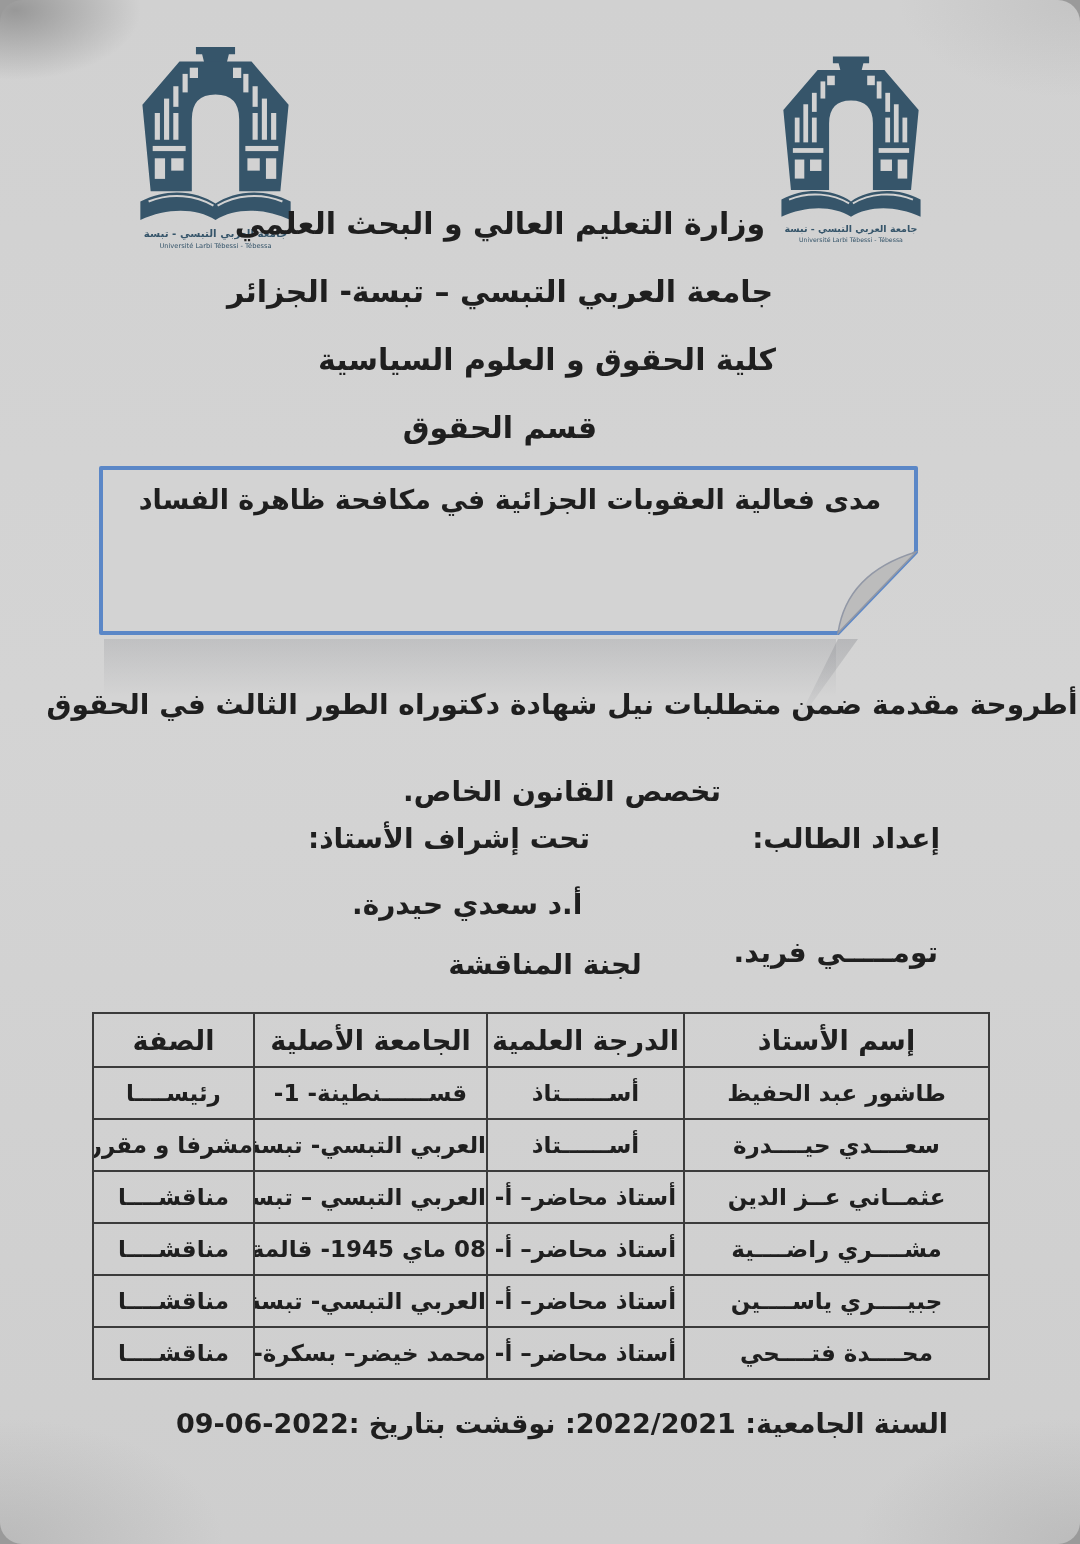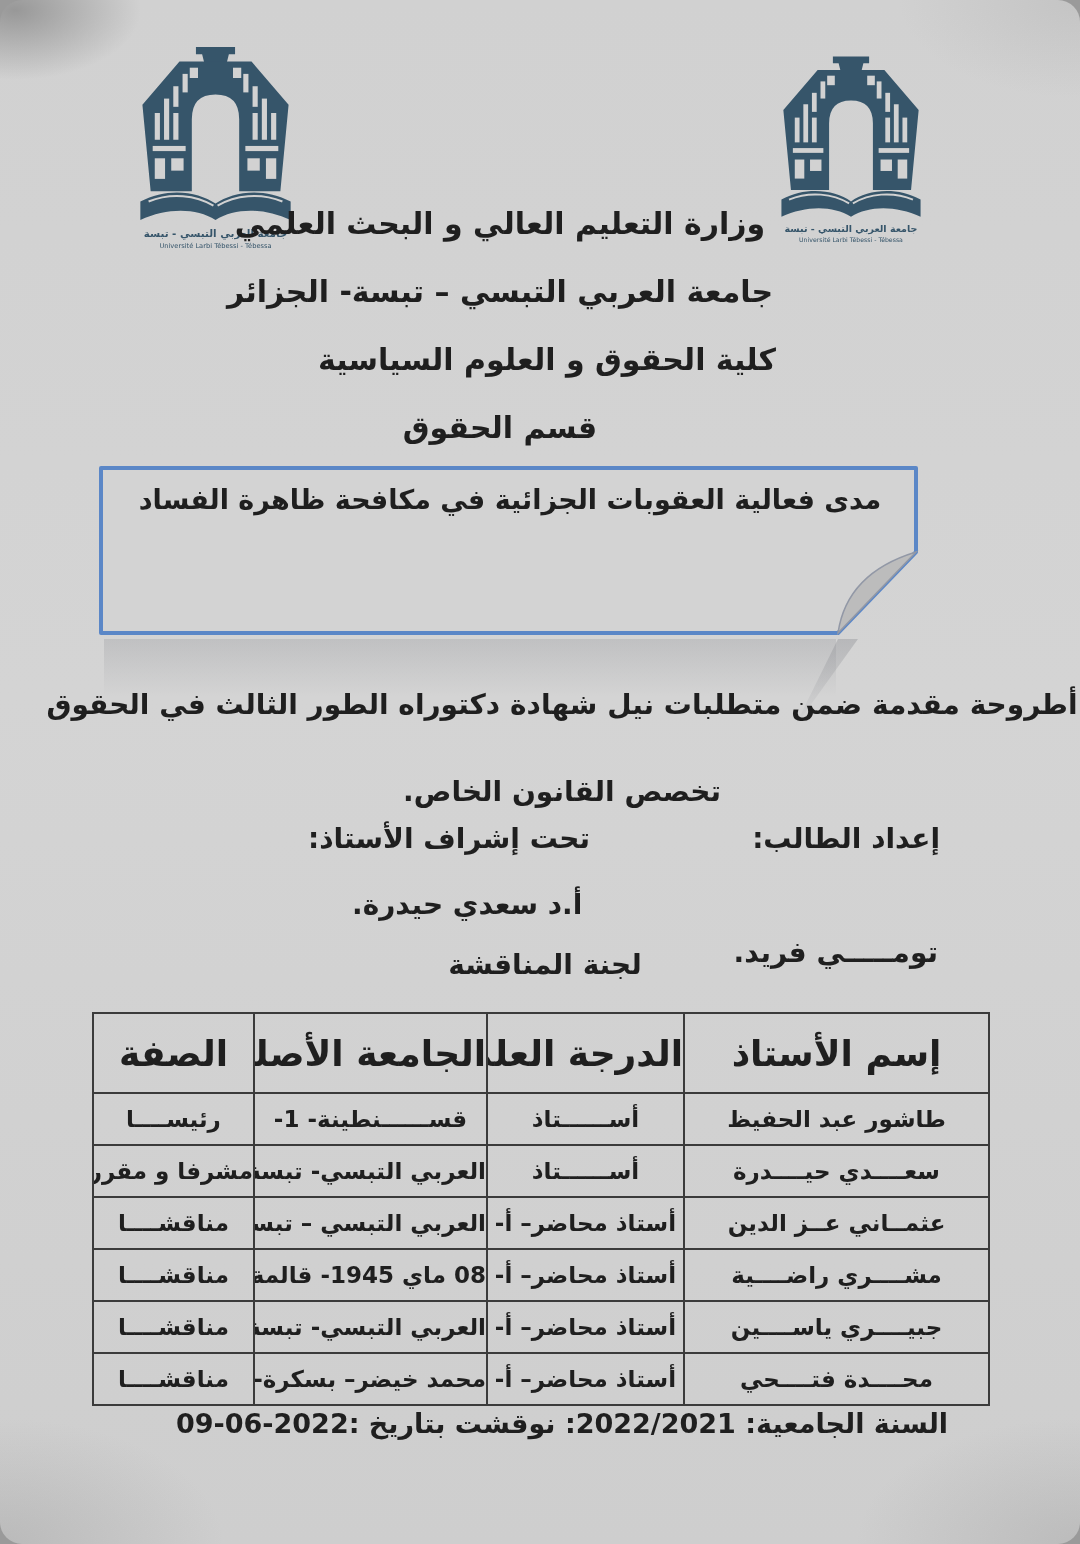--- a/index.html
+++ b/index.html
@@ -83,21 +83,21 @@
     direction: rtl;
     font-weight: bold;
   }
   table.committee th, table.committee td {
     border: 2px solid #3b3b3b;
     text-align: center;
     vertical-align: middle;
     white-space: nowrap;
     overflow: hidden;
   }
-  table.committee th { height: 80px; font-size: 36px; }
+  table.committee th { height: 54px; font-size: 27px; }
   table.committee td { height: 52px; font-size: 23px; }
 
   .footer-line {
     top: 1408px;
     font-size: 27px;
   }
 </style>
 </head>
 <body>
 

